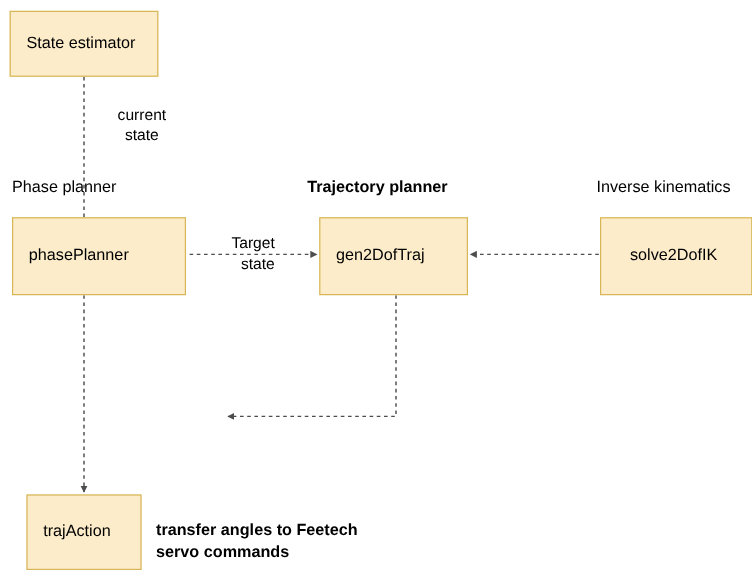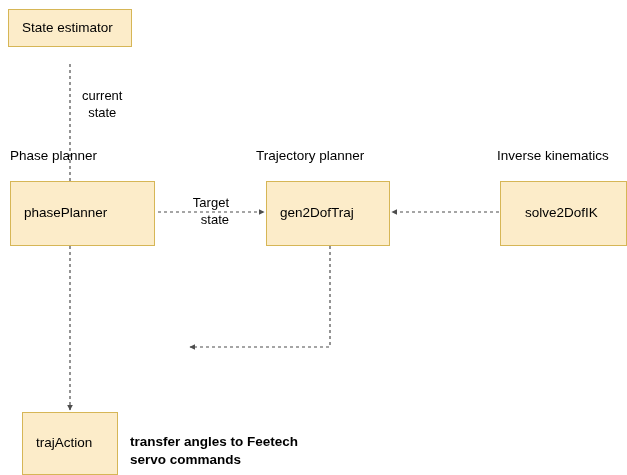--- a/index.html
+++ b/index.html
@@ -64,34 +64,34 @@
   }
   .side-note {
     position: absolute;
     font-size: 13.5px;
     line-height: 18px;
     color: #000000;
     white-space: pre-line;
   }
 
   
-  #node-state-estimator { left: 8px;   top: 9px;   width: 124px; height: 38px; }
+  #node-state-estimator { left: 8px;   top: 9px;   width: 124px; height: 55px; }
   #node-phase-planner   { left: 10px;  top: 181px; width: 145px; height: 65px; }
   #node-gen2doftraj     { left: 266px; top: 181px; width: 124px; height: 65px; }
   #node-solve2dofik     { left: 500px; top: 181px; width: 127px; height: 65px; padding-left: 24px; }
   #node-2dof-traj       { left: 81px;  top: 313px; width: 107px; height: 64px; }
   #node-trajaction      { left: 22px;  top: 412px; width: 96px;  height: 63px; text-align: center; }
 
   
   #label-phase-planner      { left: 10px;  top: 148px; }
-  #label-trajectory-planner { left: 256px; top: 148px; }
+  #label-trajectory-planner { left: 256px; top: 148px; font-weight: bold; }
   #label-inverse-kinematics { left: 497px; top: 148px; }
 
   
-  #edge-label-current-state { left: 82px;  top: 87px;  }
+  #edge-label-current-state { left: 98px;  top: 87px;  }
   #edge-label-target-state  { left: 165px; top: 194px; width: 64px; text-align: right; }
 
   
   #note-trajaction { left: 130px; top: 433px; font-weight: bold; }
 </style>
 </head>
 <body>
 
 <div id="canvas">
 

